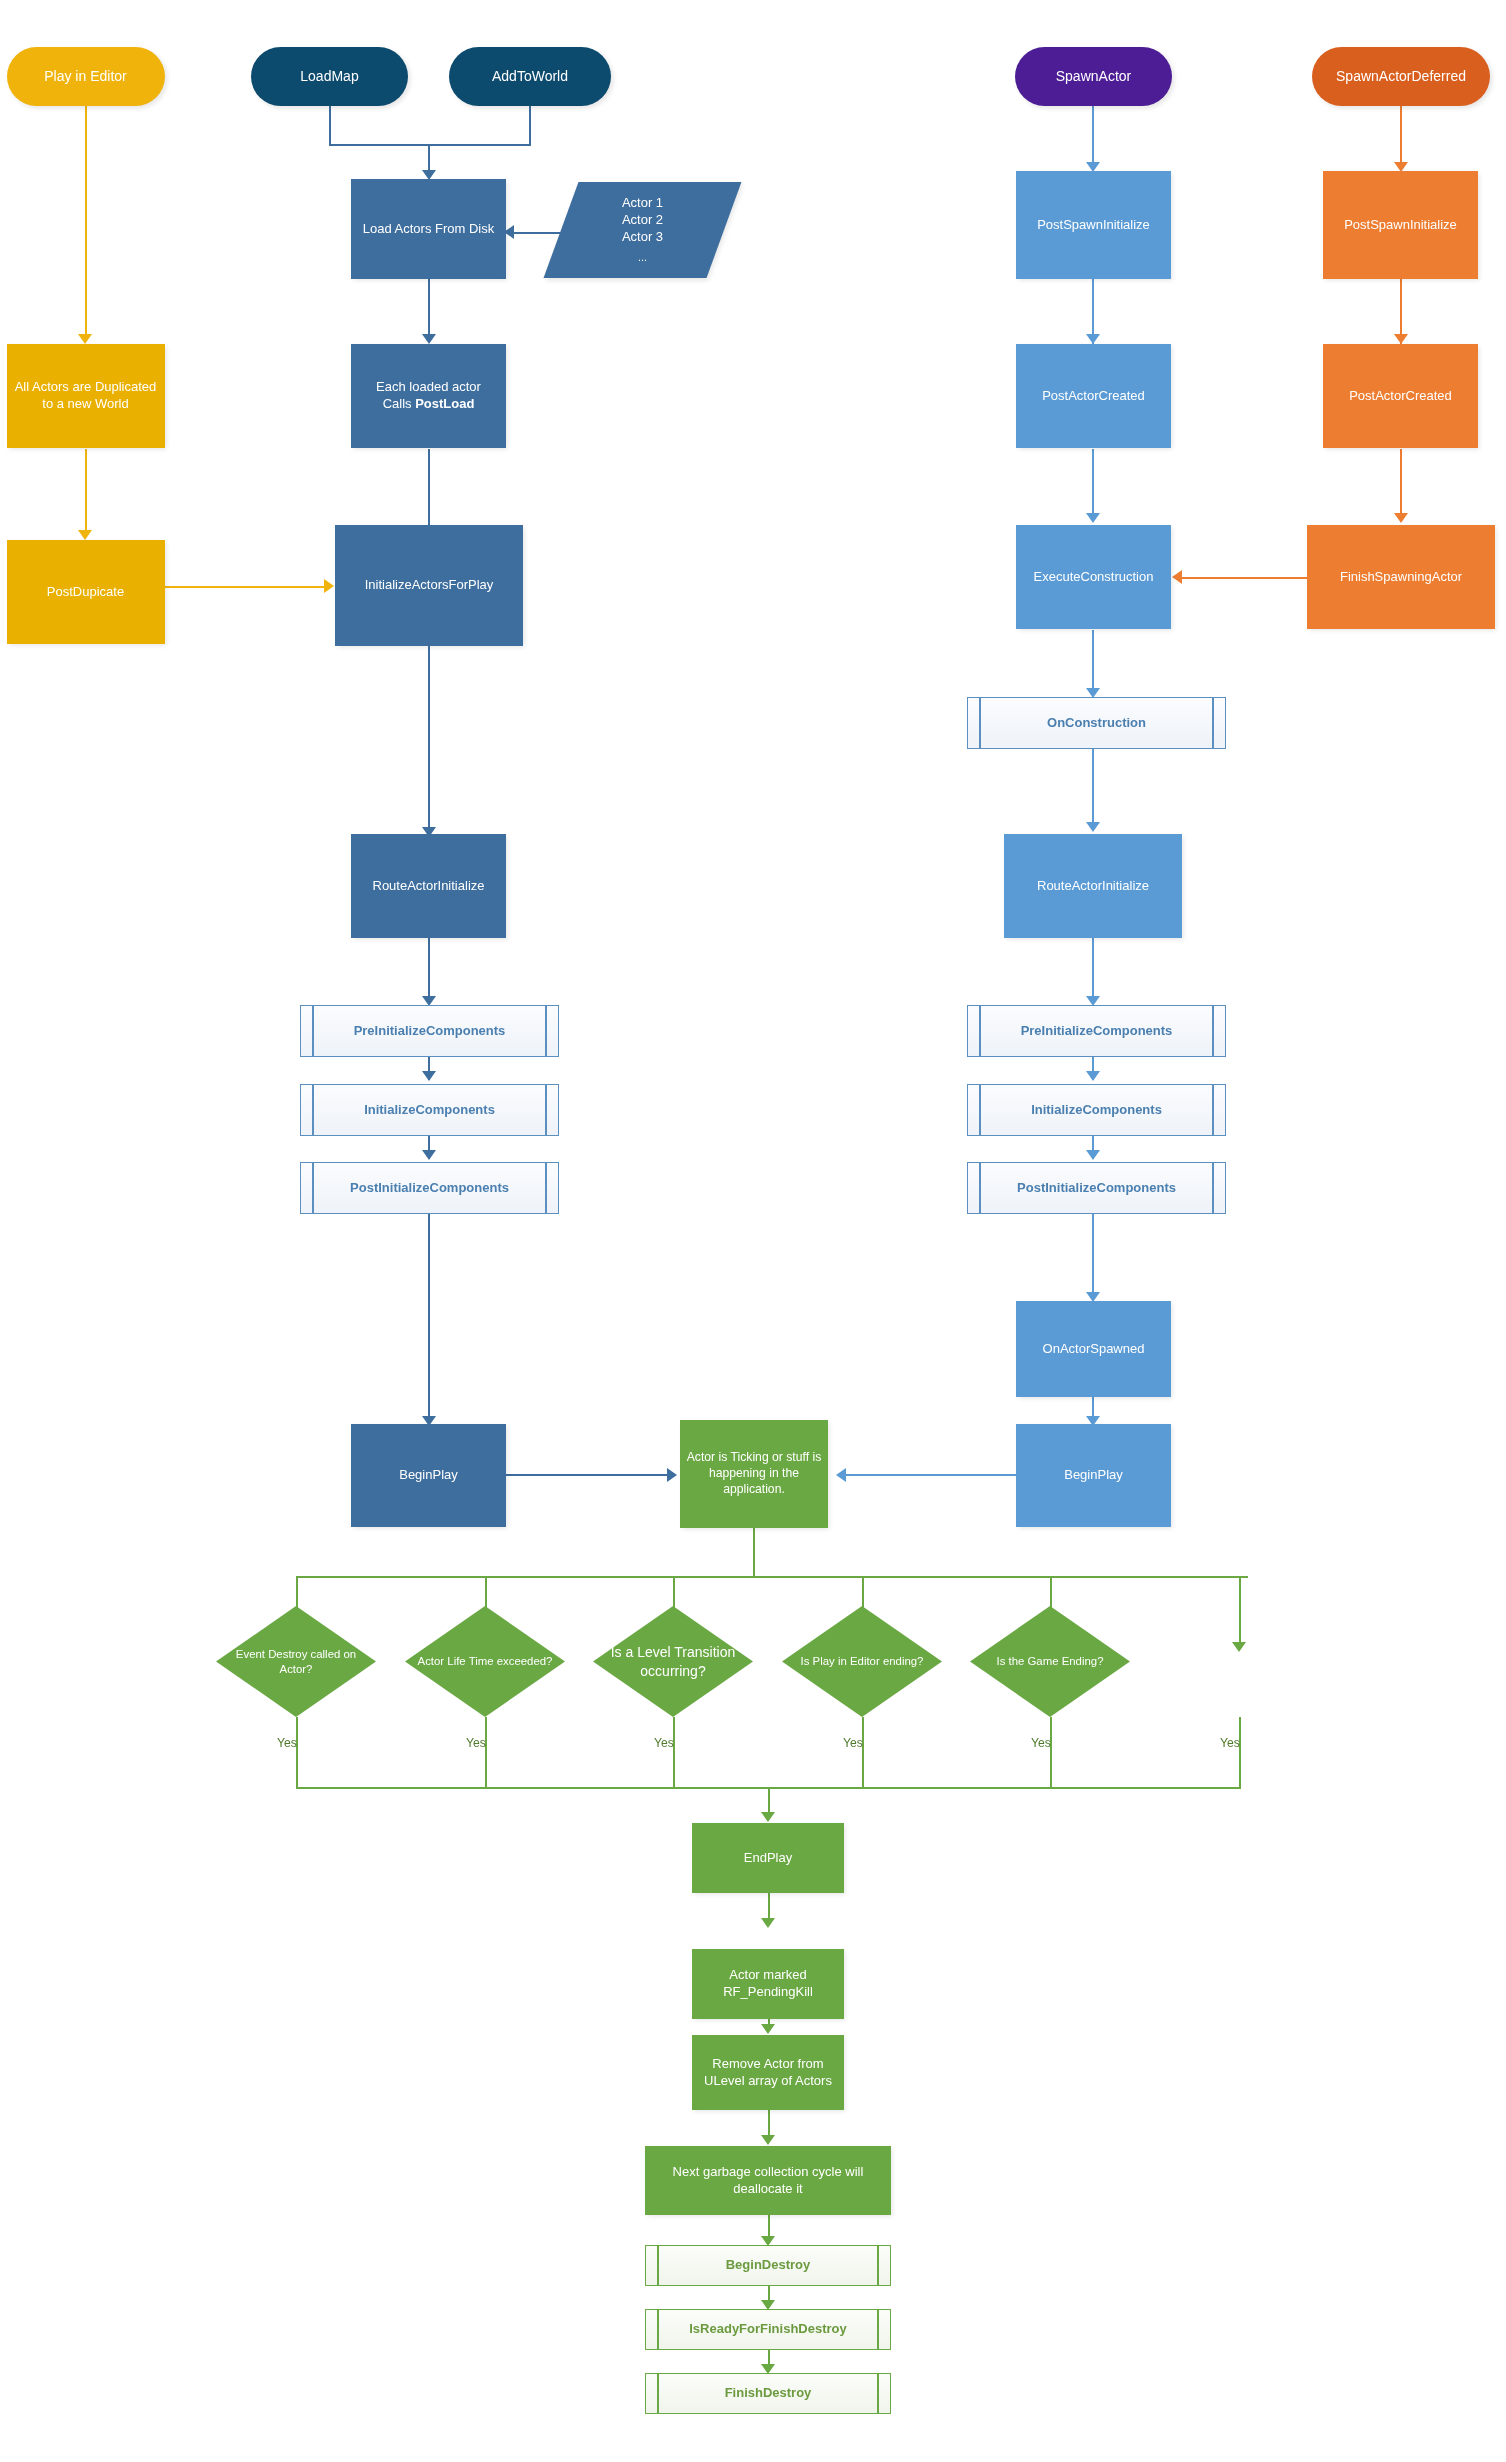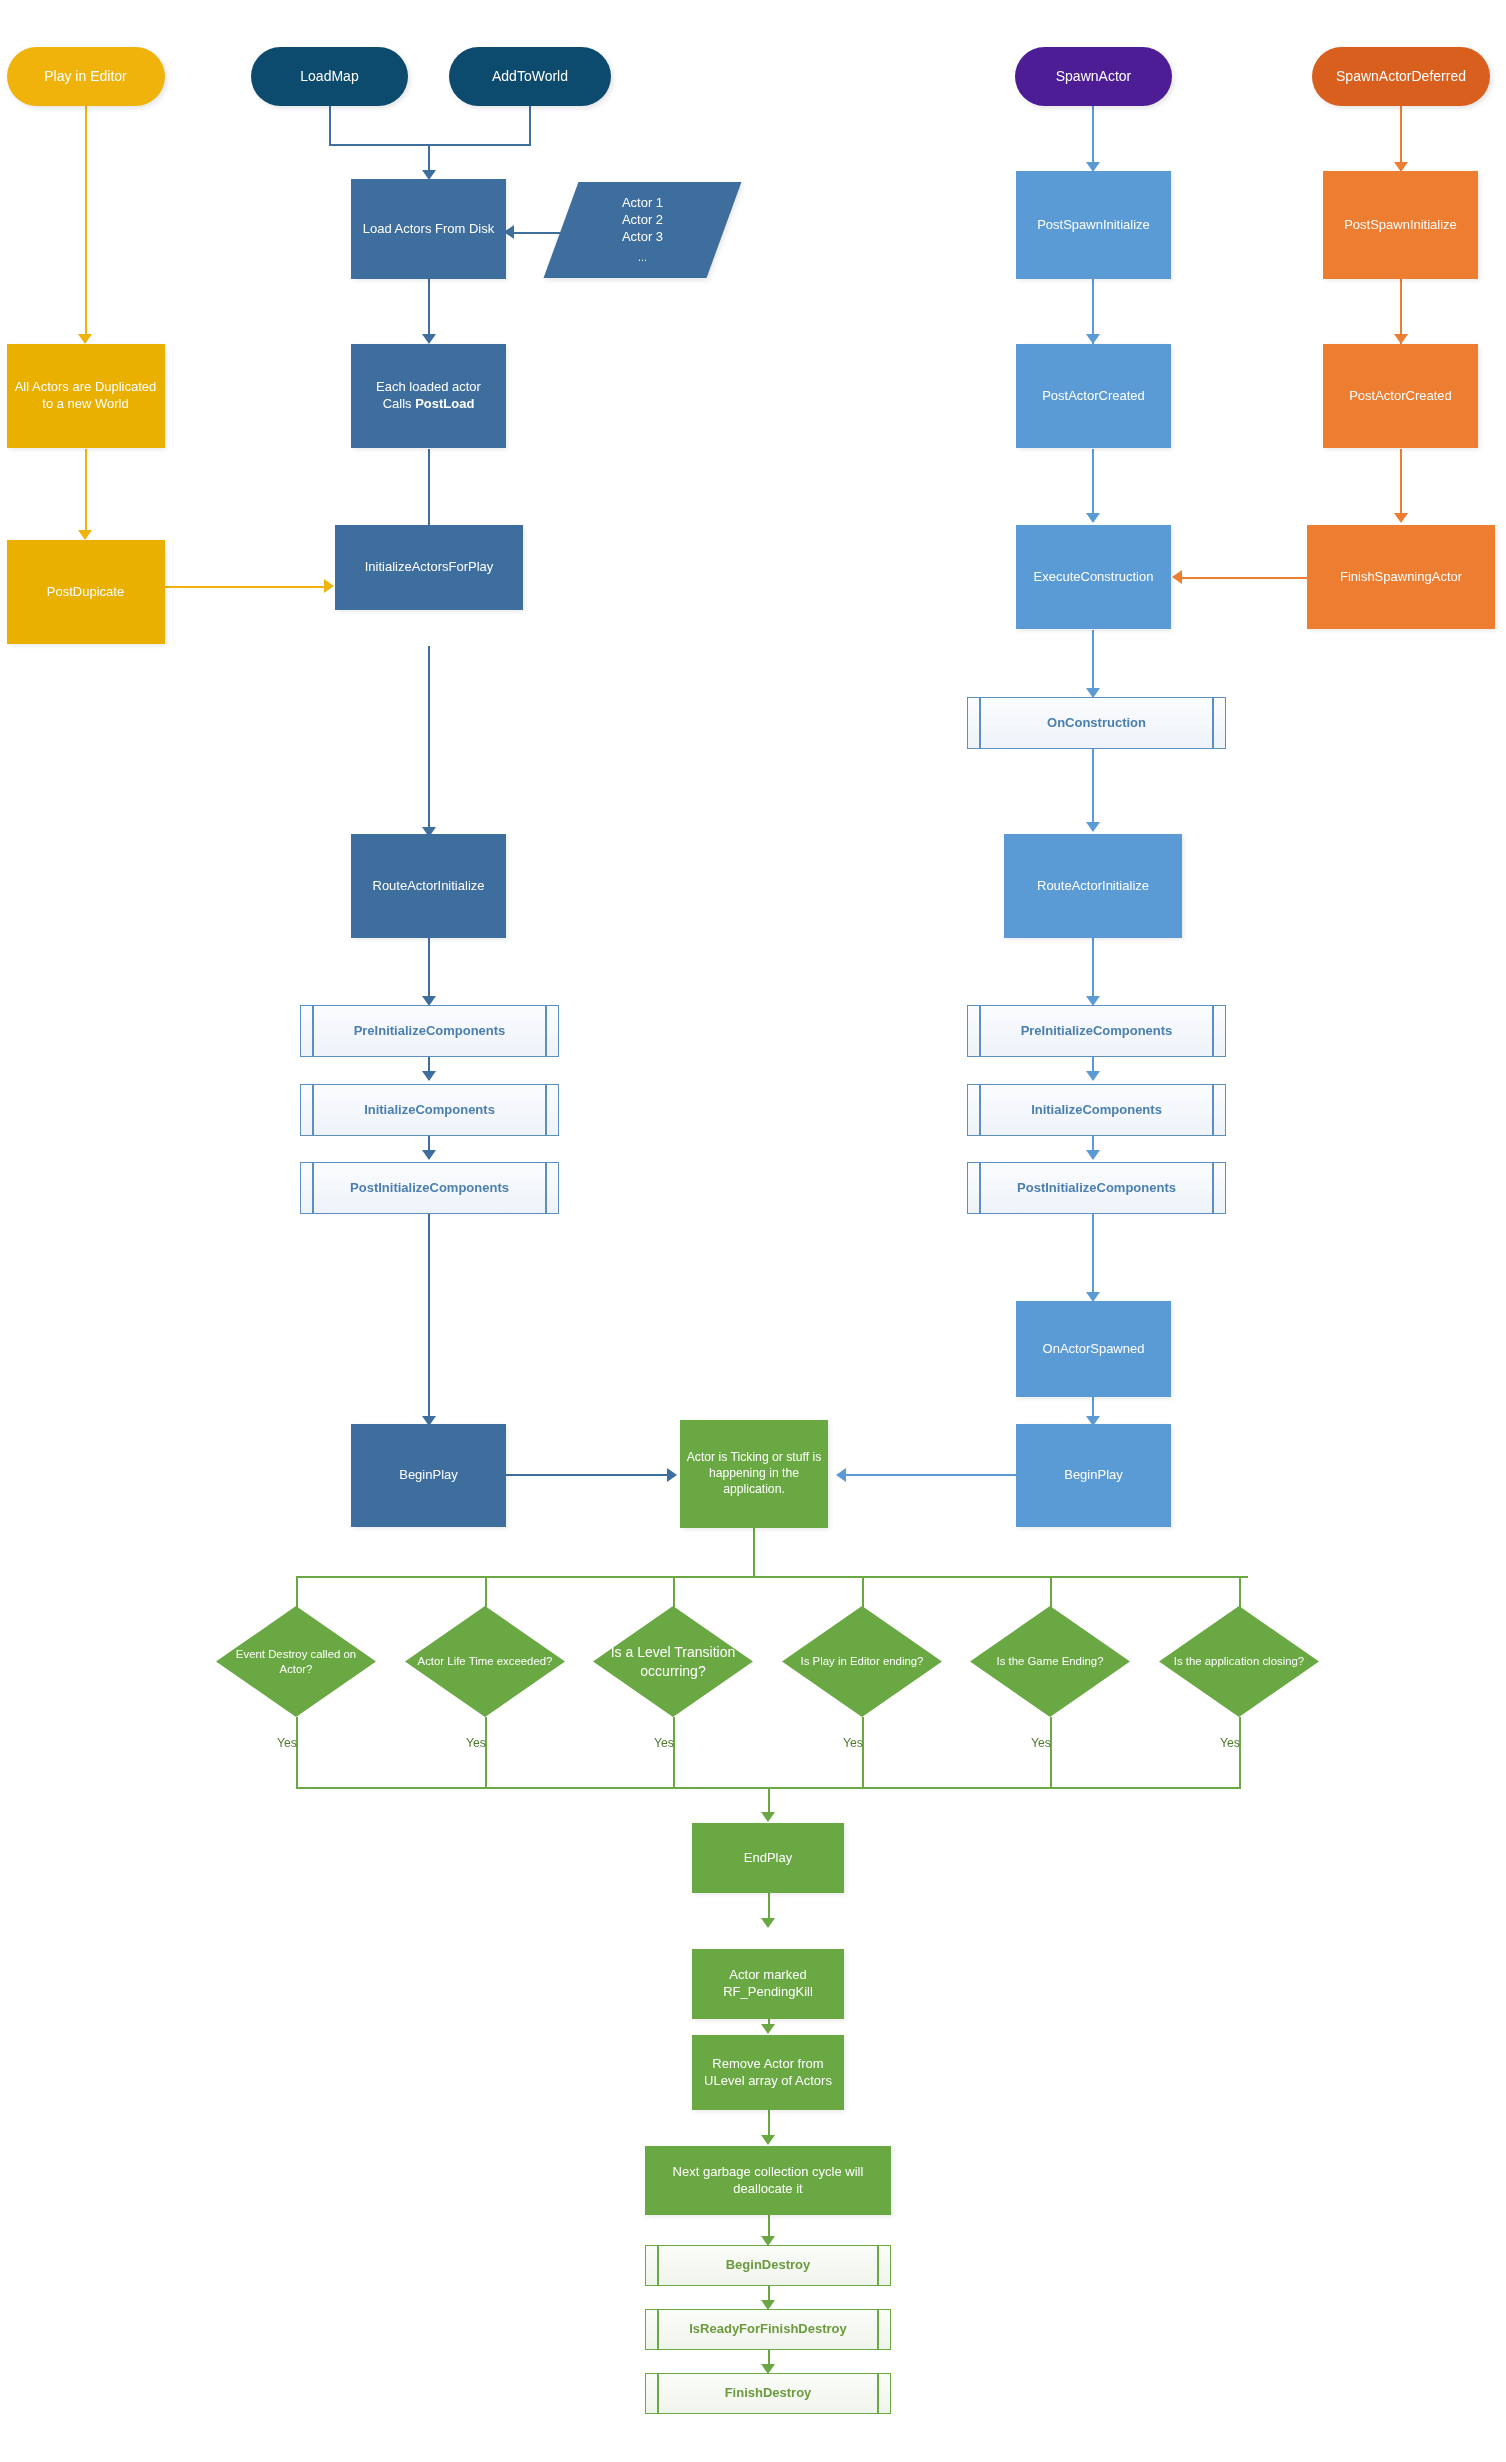--- a/index.html
+++ b/index.html
@@ -187,21 +187,21 @@
   <div class="arrow down" style="left:422px;top:334px;"></div>
 
   <div class="node blue-dark" style="left:351px;top:344px;width:155px;height:104px;font-size:13px;flex-direction:column;">
     <span class="lbl">Each loaded actor</span>
     <span class="lbl" style="font-weight:normal;">Calls <b>PostLoad</b></span>
   </div>
 
   <div class="edge v c-blue" style="left:428px;top:449px;height:84px;"></div>
   <div class="arrow down" style="left:422px;top:530px;"></div>
 
-  <div class="node blue-dark" style="left:335px;top:525px;width:188px;height:85px;font-size:13px;">
+  <div class="node blue-dark" style="left:335px;top:525px;width:188px;height:121px;font-size:13px;">
     <span class="lbl">InitializeActorsForPlay</span>
   </div>
 
   <div class="edge v c-blue" style="left:428px;top:646px;height:184px;"></div>
   <div class="arrow down" style="left:422px;top:827px;"></div>
 
   <div class="node blue-dark" style="left:351px;top:834px;width:155px;height:104px;font-size:13px;">
     <span class="lbl">RouteActorInitialize</span>
   </div>
 
@@ -359,24 +359,20 @@
     <span class="lbl">Is a Level Transition occurring?</span>
   </div>
   <div class="node diamond" style="left:782px;top:1606px;width:160px;height:111px;font-size:11.4px;">
     <span class="dshape"></span>
     <span class="lbl">Is Play in Editor ending?</span>
   </div>
   <div class="node diamond" style="left:970px;top:1606px;width:160px;height:111px;font-size:11.4px;">
     <span class="dshape"></span>
     <span class="lbl">Is the Game Ending?</span>
   </div>
-  <div class="node diamond" style="left:1159px;top:1606px;width:160px;height:111px;font-size:11.4px;">
-    <span class="dshape"></span>
-    <span class="lbl">Is the application closing?</span>
-  </div>
 
   <div class="edge v c-green" style="left:296px;top:1717px;height:72px;"></div>
   <div class="yeslabel" style="left:277px;top:1736px;">Yes</div>
   <div class="edge v c-green" style="left:485px;top:1717px;height:72px;"></div>
   <div class="yeslabel" style="left:466px;top:1736px;">Yes</div>
   <div class="edge v c-green" style="left:673px;top:1717px;height:72px;"></div>
   <div class="yeslabel" style="left:654px;top:1736px;">Yes</div>
   <div class="edge v c-green" style="left:862px;top:1717px;height:72px;"></div>
   <div class="yeslabel" style="left:843px;top:1736px;">Yes</div>
   <div class="edge v c-green" style="left:1050px;top:1717px;height:72px;"></div>

